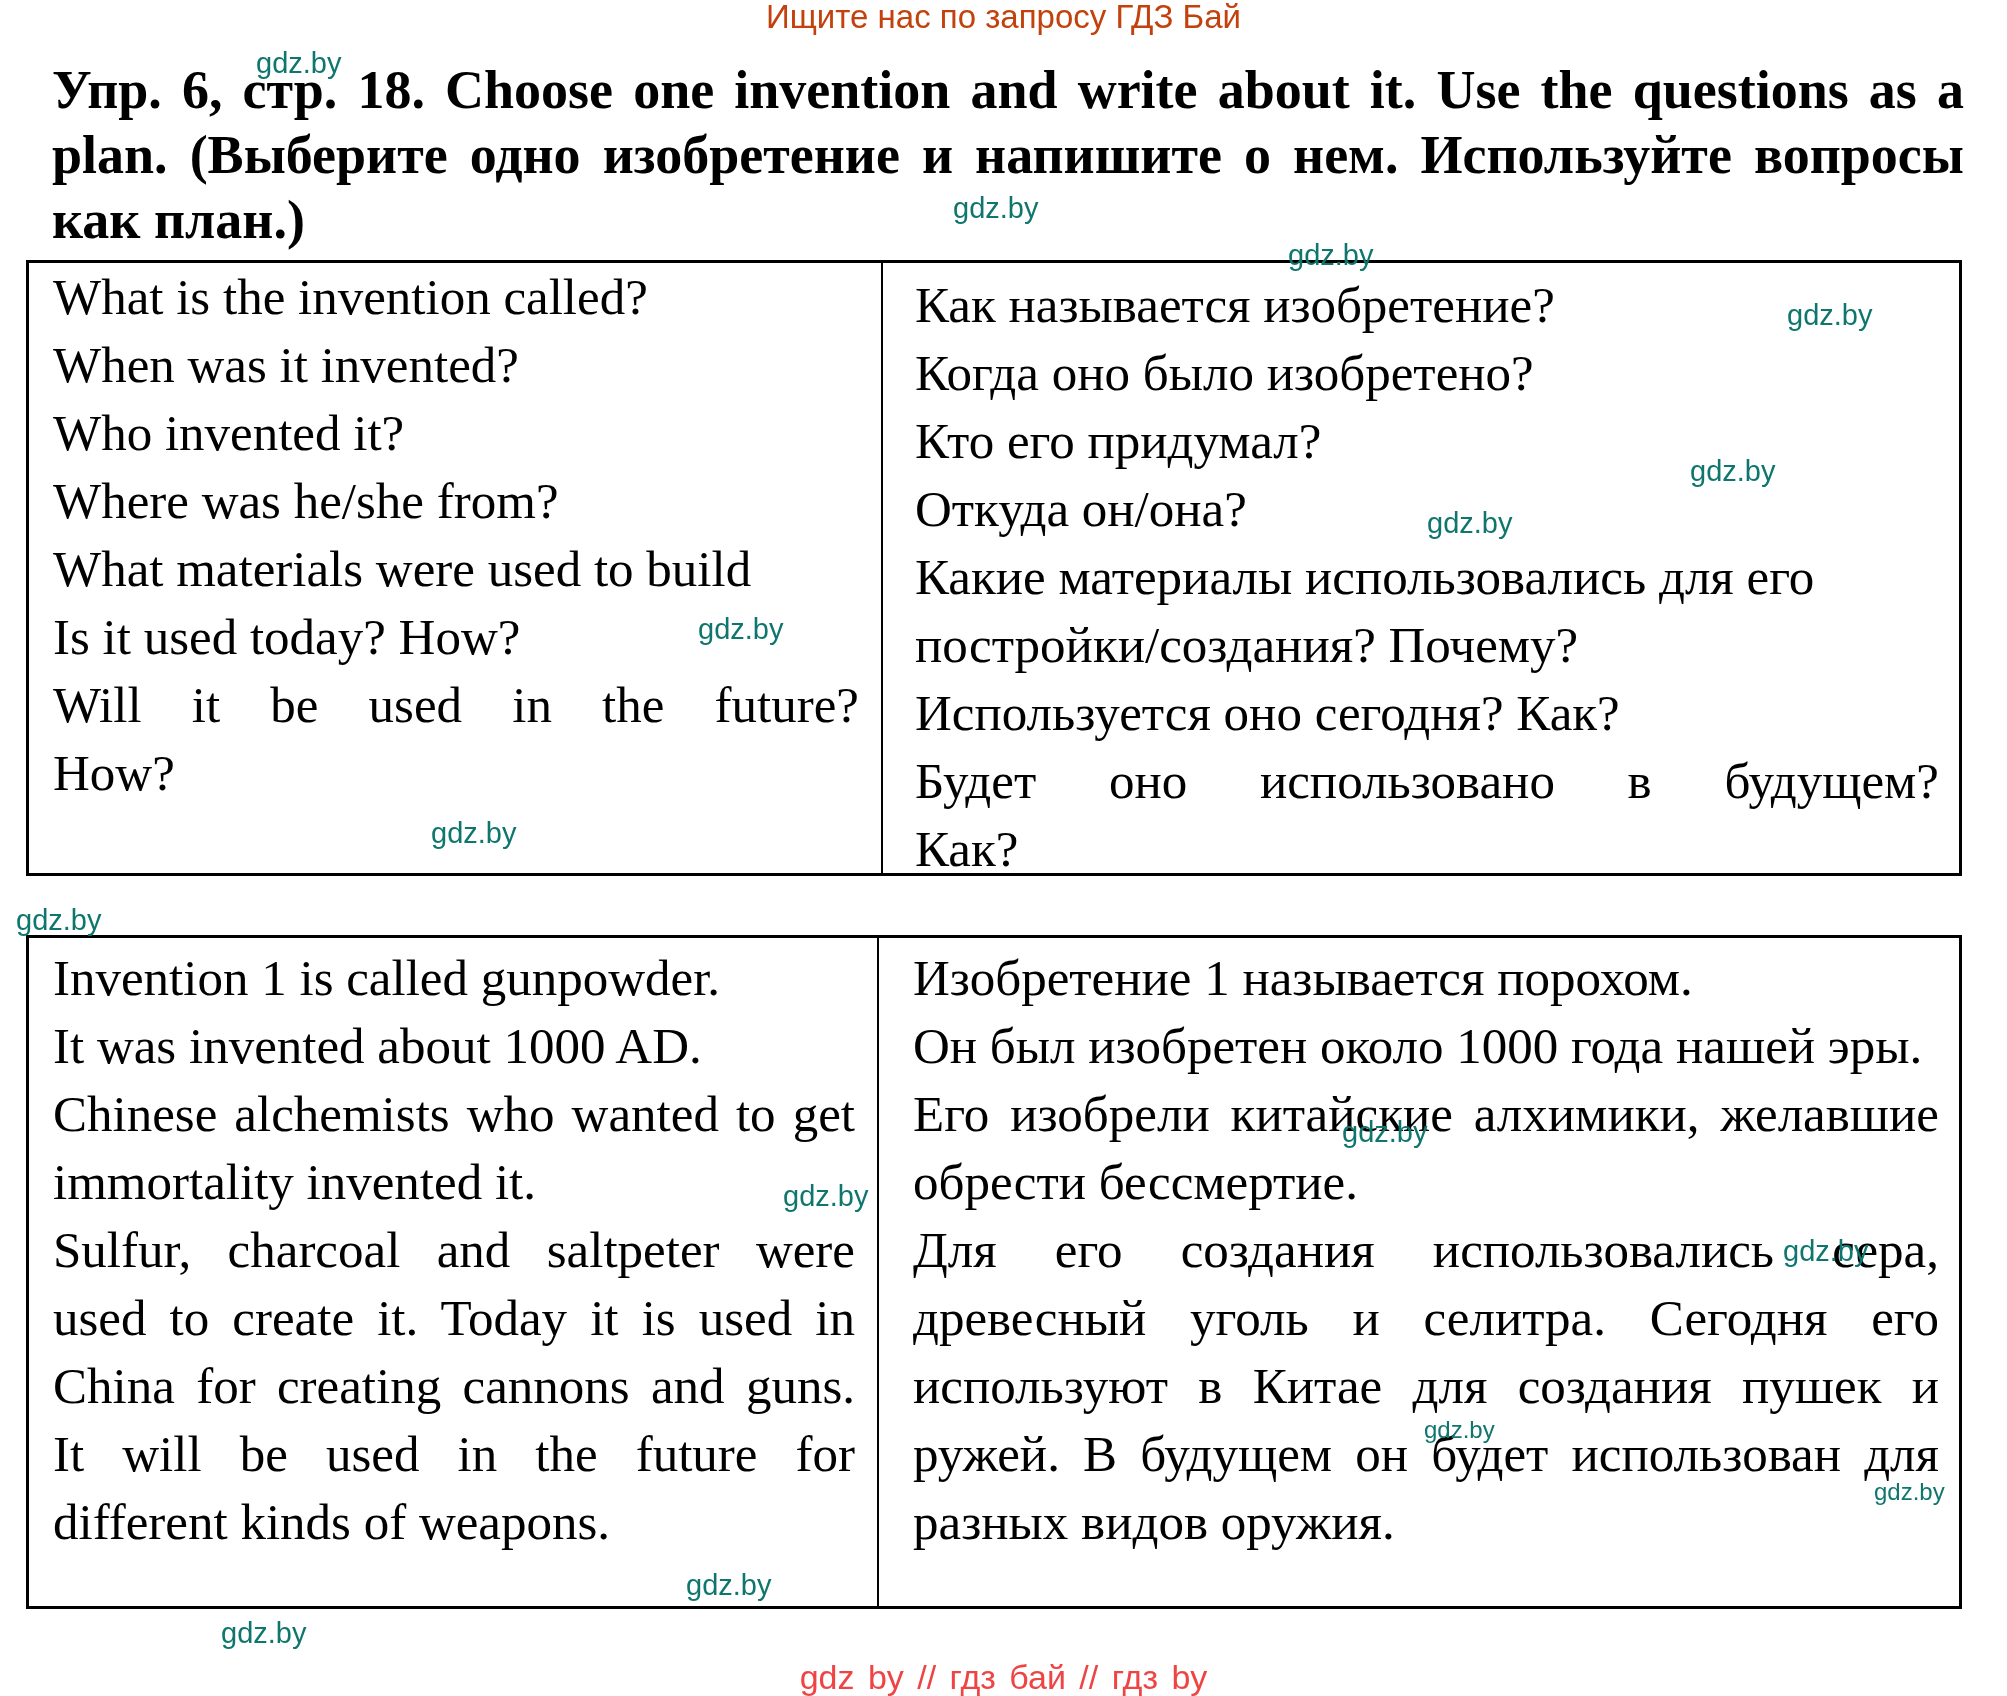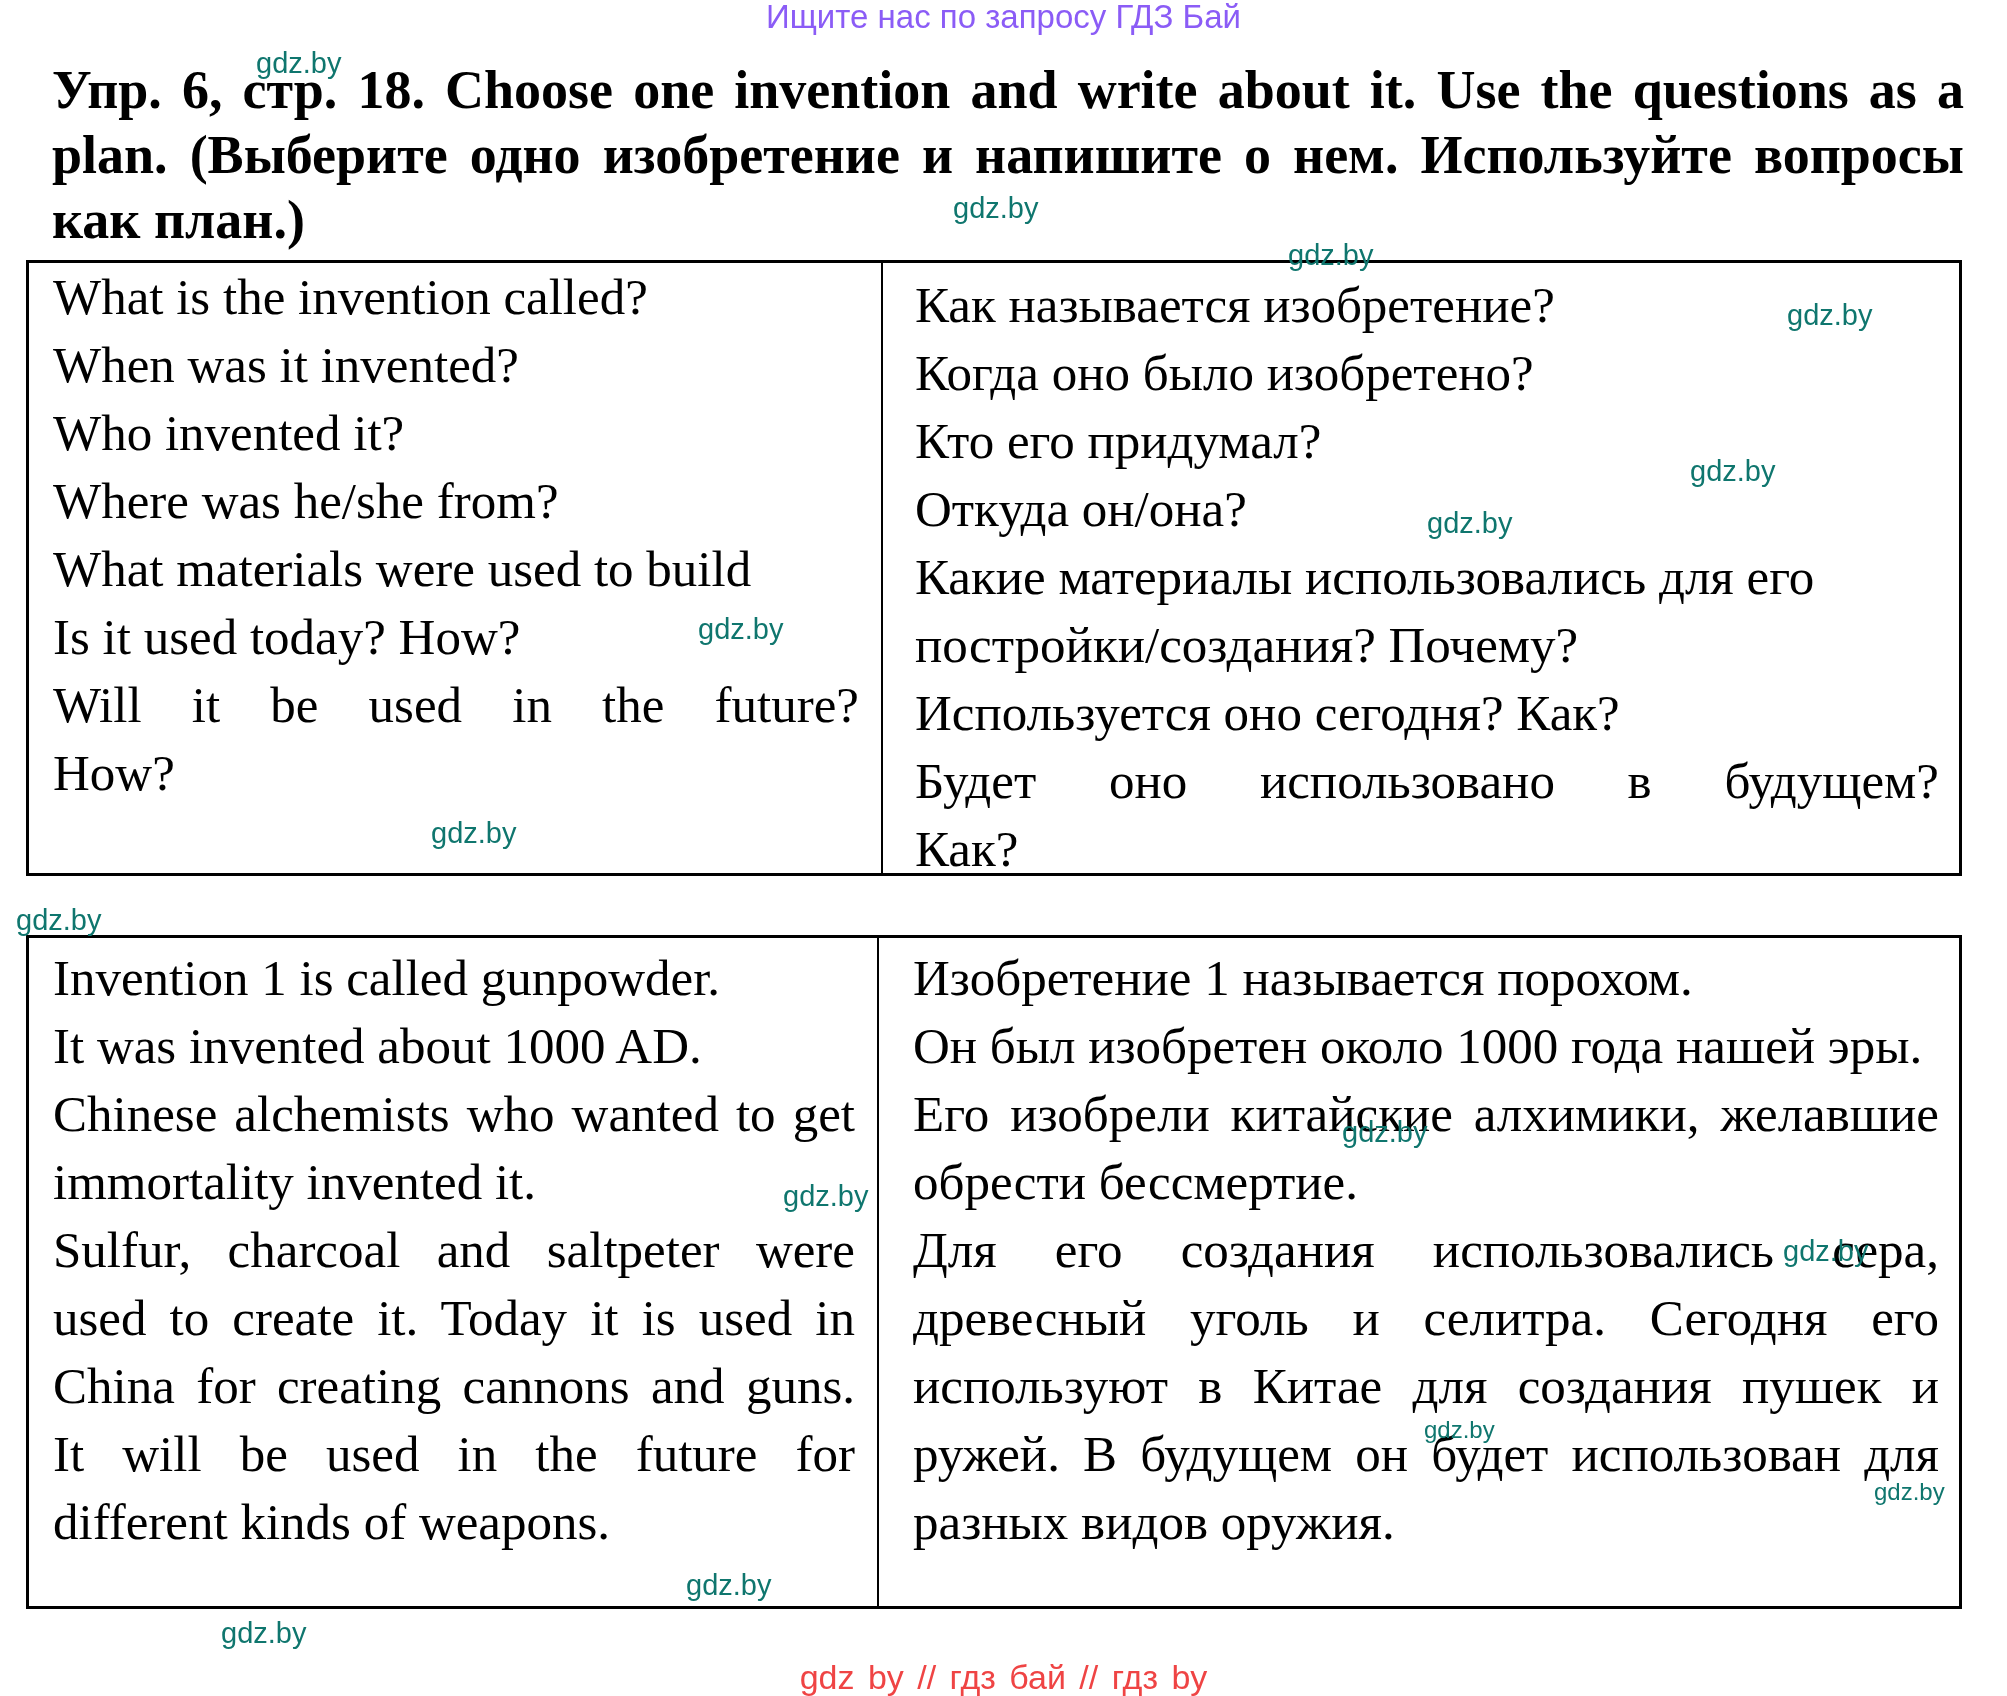--- a/index.html
+++ b/index.html
@@ -1,19 +1,19 @@
 <!DOCTYPE html>
 <html><head>
 <meta charset="utf-8">
 <style>
   html, body { margin: 0; padding: 0; background: #ffffff; }
   body { width: 2007px; height: 1696px; position: relative; overflow: hidden; }
   .top-banner {
     position: absolute; left: 0; width: 2007px; top: 0; height: 34px;
-    text-align: center; color: #8b5cf6;
+    text-align: center; color: #c2410c;
     font-family: "Liberation Sans", "DejaVu Sans", sans-serif;
     font-size: 33px; line-height: 34px; letter-spacing: 0px;
   }
   .title {
     position: absolute; left: 52px; top: 58px; width: 1912px;
     font-family: "Liberation Serif", "DejaVu Serif", serif;
     font-weight: bold; font-size: 54px; line-height: 65px; color: #000;
     text-align: justify; text-align-last: left;
   }
   .tbl {

